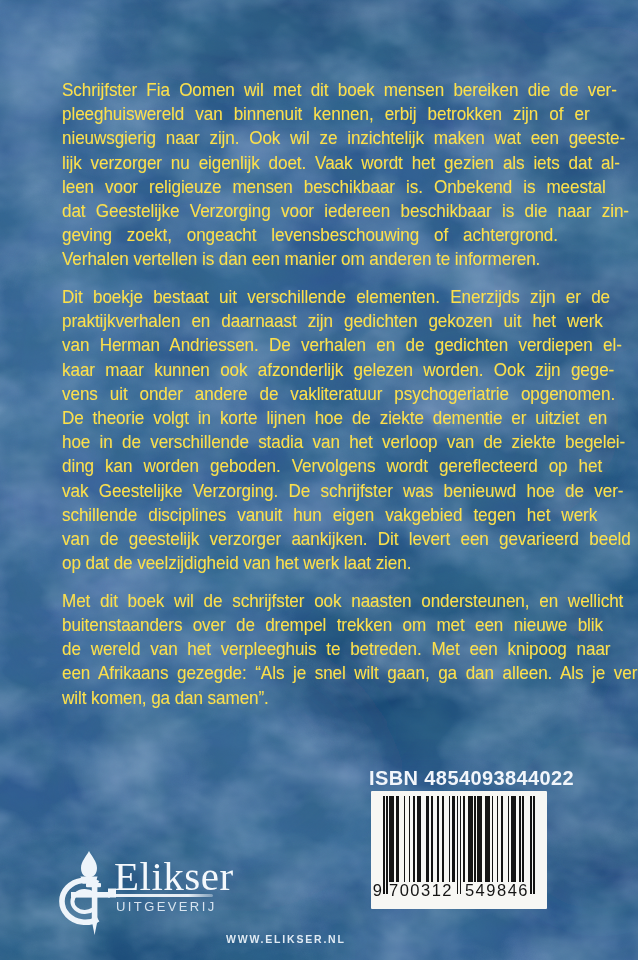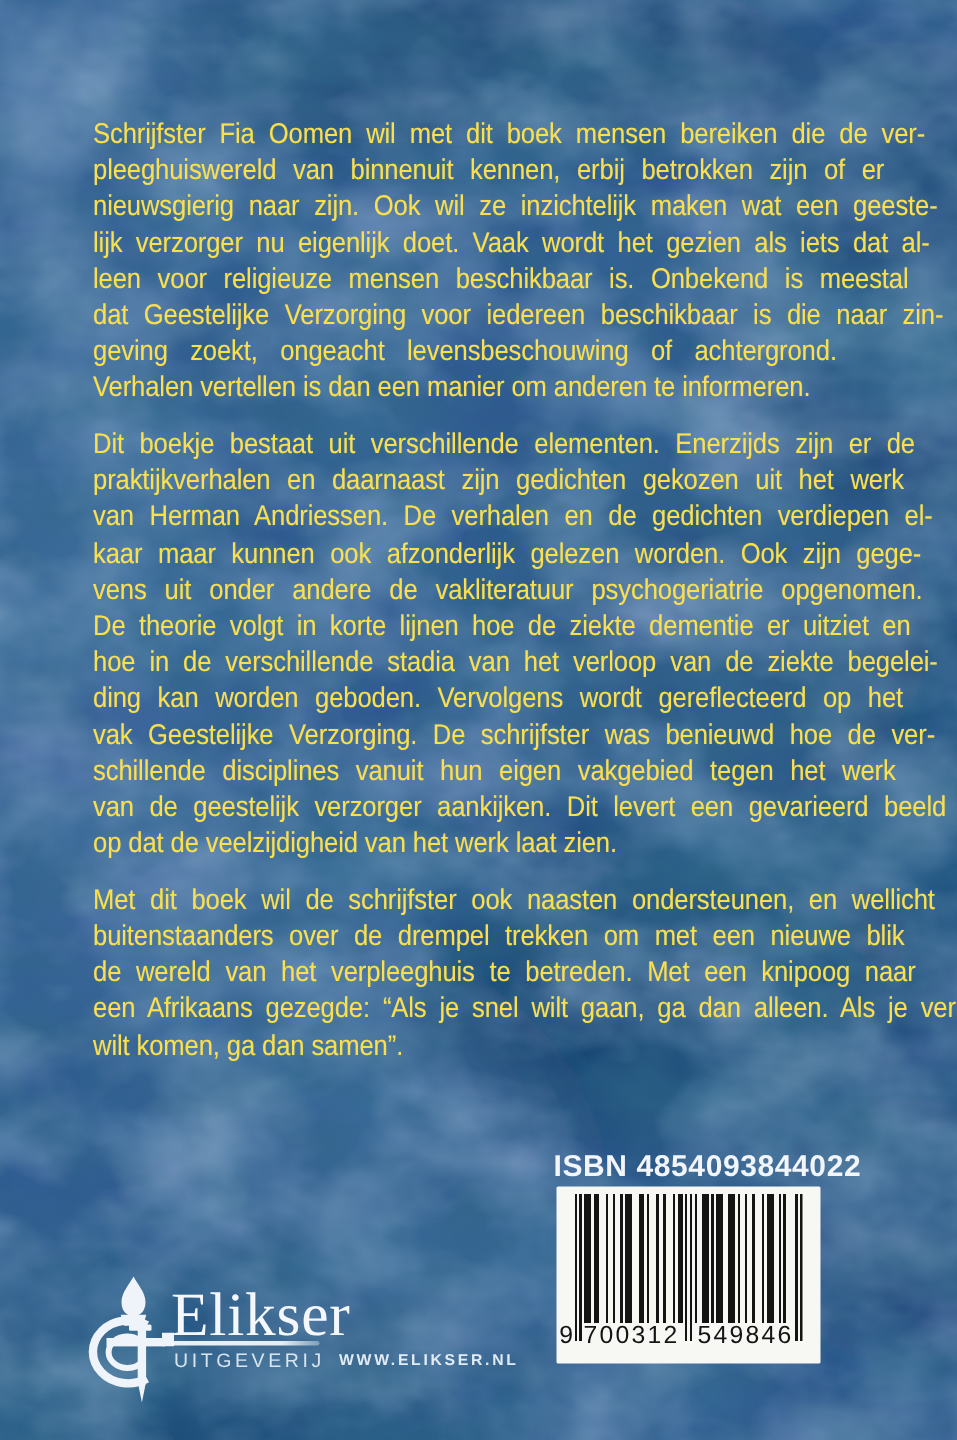--- a/index.html
+++ b/index.html
@@ -51,21 +51,21 @@
     position:absolute; left:114px; top:894px; width:99px; height:2.6px;
     background:linear-gradient(to right, rgba(244,248,252,0.95) 0%, rgba(244,248,252,0.92) 75%, rgba(244,248,252,0.35) 100%);
     border-radius:2px;
   }
   .pubsub {
     position:absolute; left:116px; top:899px;
     font-size:13px; letter-spacing:2.4px; color:rgba(238,245,252,0.88);
     white-space:nowrap;
   }
   .puburl {
-    position:absolute; left:226px; top:901px;
+    position:absolute; left:226px; top:933px;
     font-size:10.5px; font-weight:bold; letter-spacing:1.8px;
     color:rgba(240,246,252,0.92); white-space:nowrap;
   }
 </style>
 </head>
 <body>
 
 <div class="cover">
 
   <svg class="bg" width="638" height="960" viewBox="0 0 638 960" aria-hidden="true">

